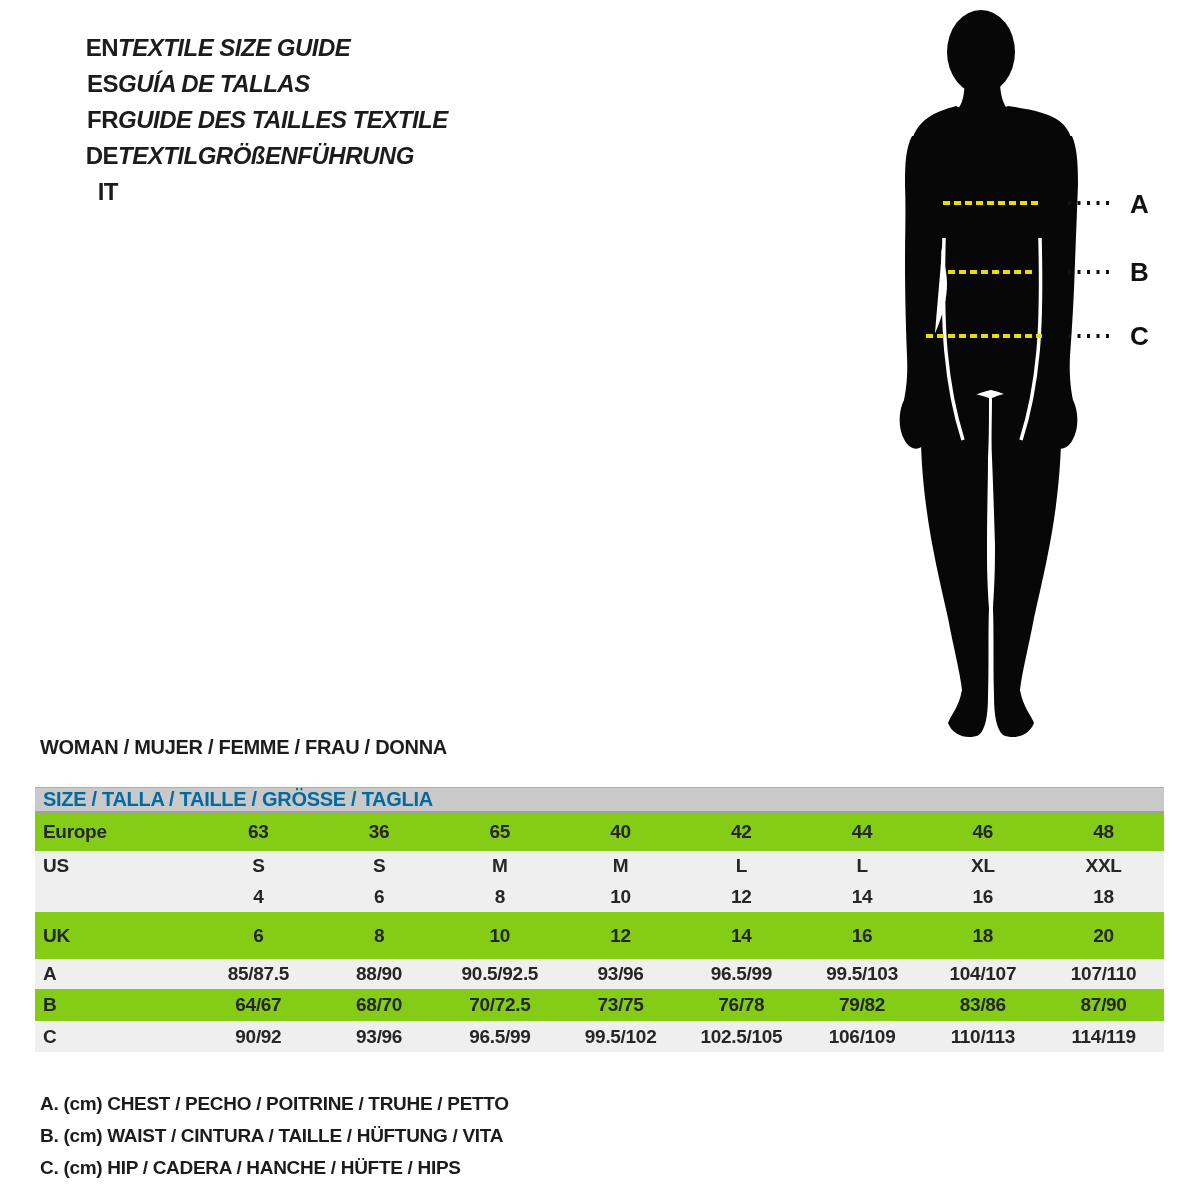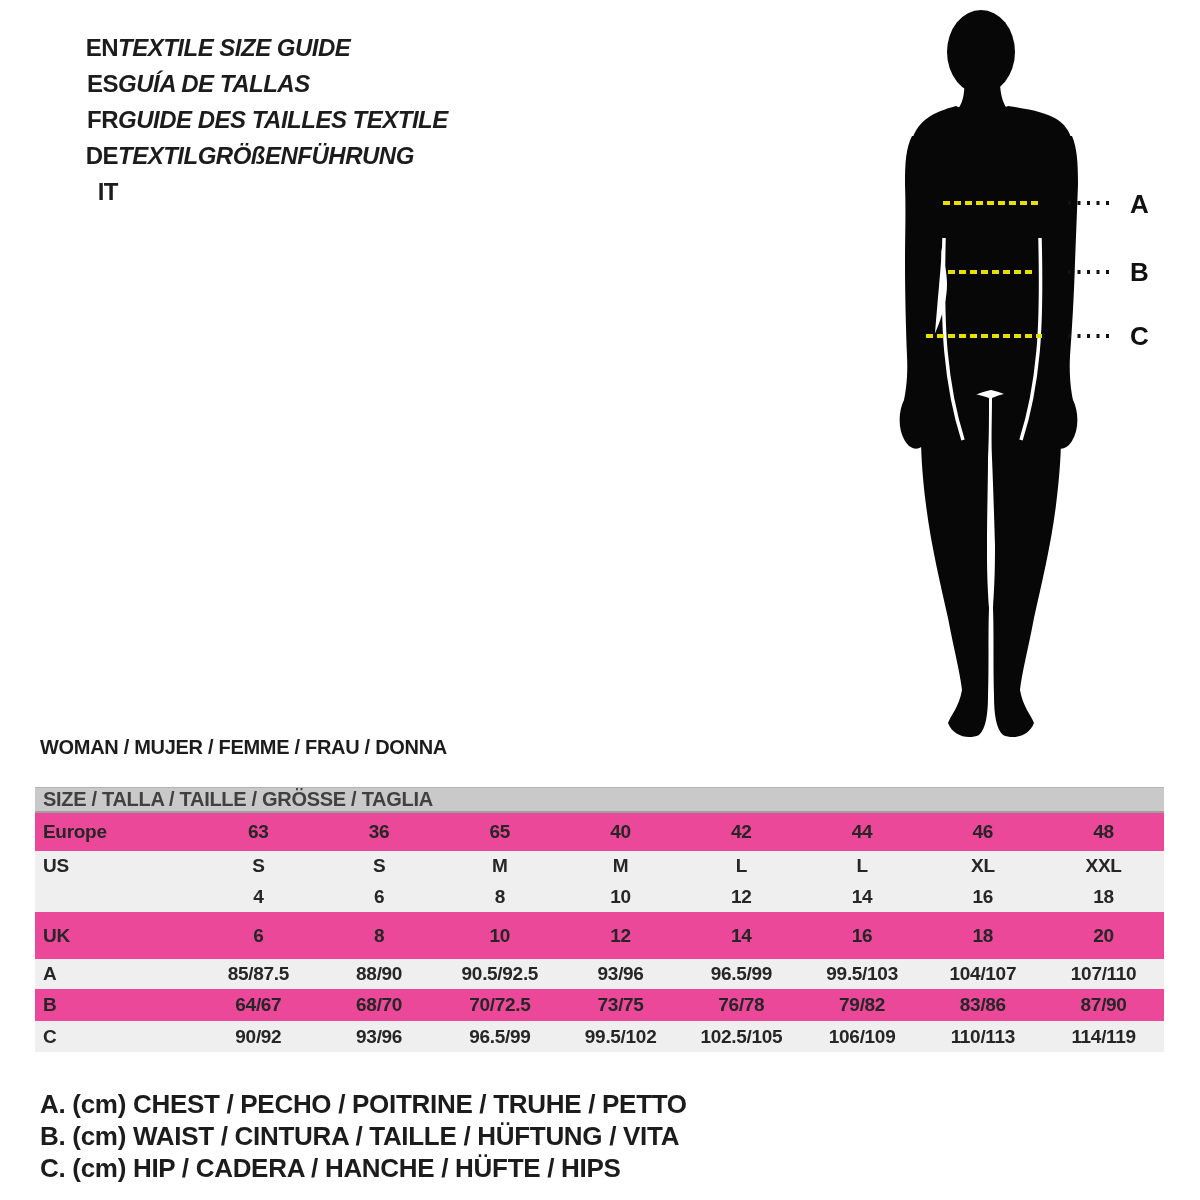--- a/index.html
+++ b/index.html
@@ -20,33 +20,33 @@
   .figure text { font-family:"Liberation Sans", sans-serif; font-size:26px; font-weight:bold; fill:#111; }
 
   
   .section-title { position:absolute; left:40px; top:736px; font-size:20px; font-weight:bold; letter-spacing:-0.3px;text-align:right; }
 
   
   .size-table { position:absolute; left:35px; top:787px; width:1129px; }
   .t-head {
     height:26px; background:#c9c9c9; border-top:1px solid #b2b2b2; border-bottom:2px solid #9f9f9f;
     display:flex; align-items:center; padding-left:8px; box-sizing:border-box;
-    font-size:20px; font-weight:bold; letter-spacing:-0.3px; color:#404040;
+    font-size:20px; font-weight:bold; letter-spacing:-0.3px; color:#0369a1;
   }
   .t-row { display:grid; grid-template-columns:163px repeat(8, 1fr); align-items:center; }
   .t-row .cell { text-align:center; font-size:19px; font-weight:bold; letter-spacing:-0.3px; color:#262626; }
   .t-row .rowlabel { text-align:left; padding-left:8px; }
   .bg-gray { background:#efefef; }
-  .bg-white { background:#ec4899; }
+  .bg-white { background:#84cc16; }
   .h38 { height:38px; } .h30 { height:30px; } .h31 { height:31px; }
   .h35 { height:47px; } .h32 { height:32px; }
 
   
   .legend { position:absolute; left:40px; top:1088px; }
-  .legend-line { font-size:26px; font-weight:bold; letter-spacing:-0.3px; line-height:32px; white-space:nowrap; }
+  .legend-line { font-size:19px; font-weight:bold; letter-spacing:-0.3px; line-height:32px; white-space:nowrap; }
 </style>
 </head>
 <body>
 
 <div class="canvas">
 
   <div class="lang-block">
     <div class="lang-row">
       <span class="lang-code">EN</span>
       <span class="lang-label">TEXTILE SIZE GUIDE</span>

